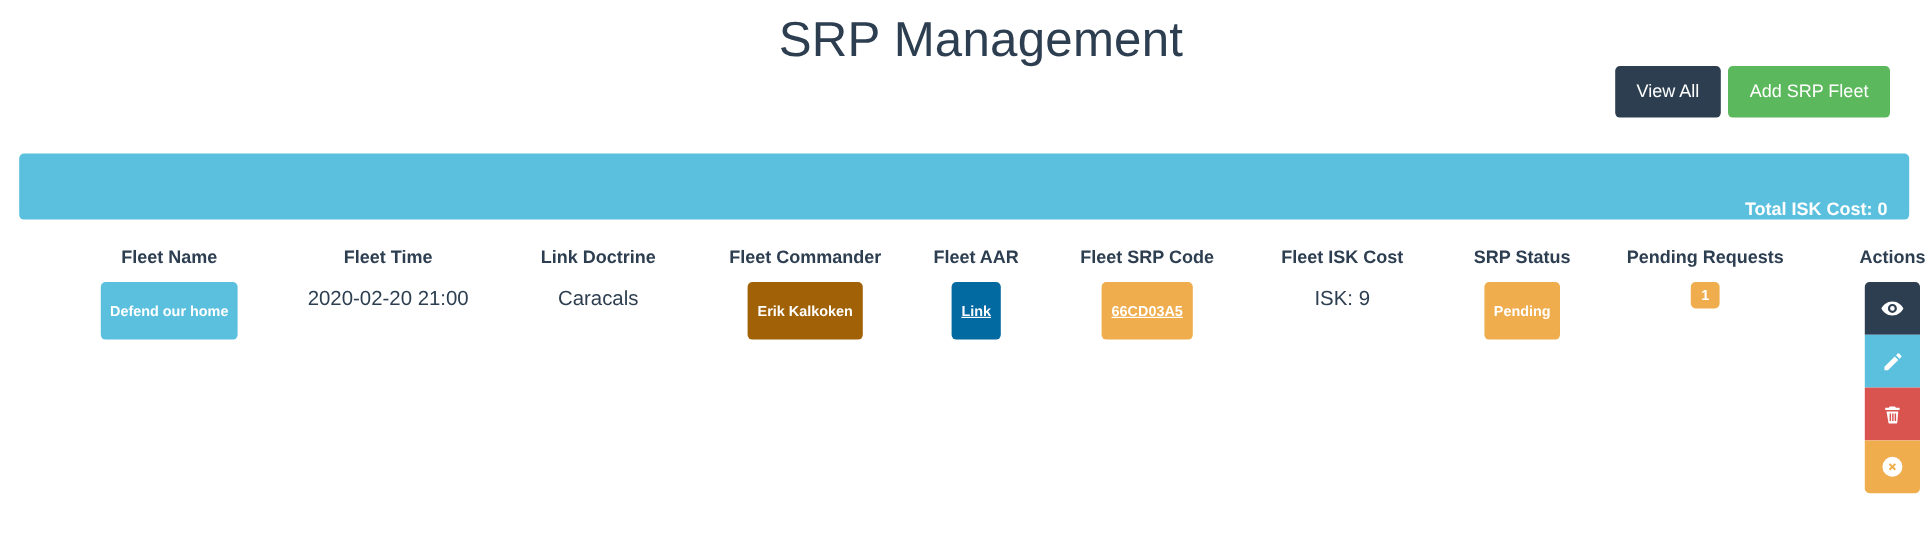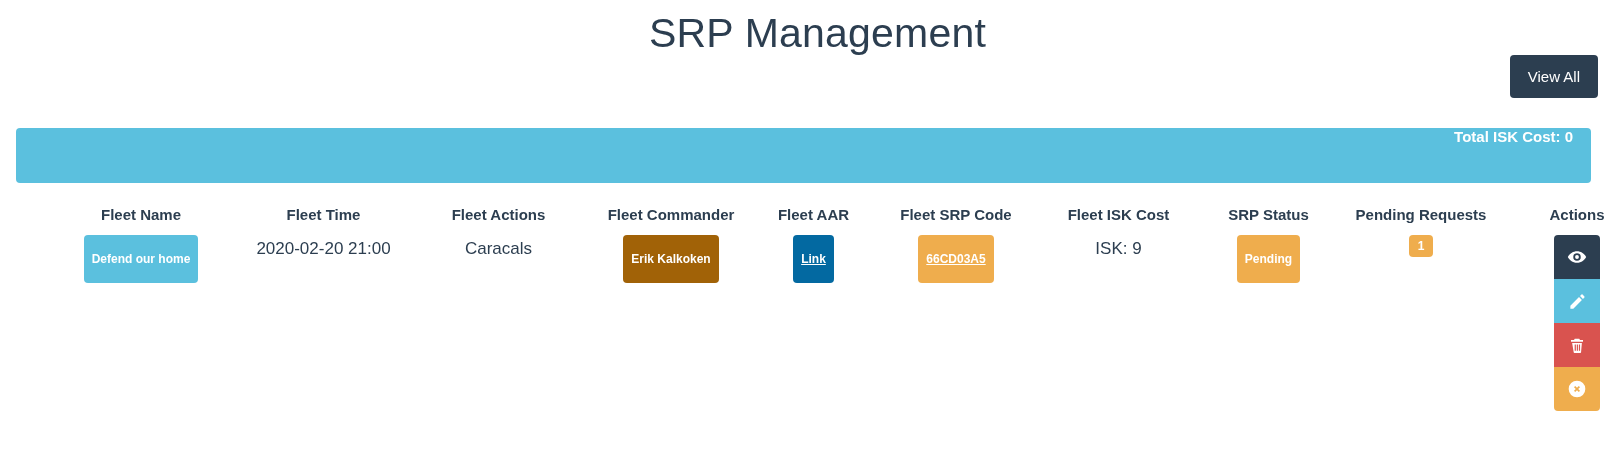--- a/index.html
+++ b/index.html
@@ -28,21 +28,21 @@
     margin: 0;
     padding-top: 8px;
     line-height: 1.25;
     padding-left: 28px;
   }
 
   
   .top-actions {
     position: absolute;
     top: 55px;
-    right: 9px;
+    right: 32px;
     display: flex;
     gap: 6px;
     margin-left: 11px;
   }
   .btn {
     border: none;
     border-radius: 4px;
     font-family: "Liberation Sans", sans-serif;
     font-size: 15px;
     font-weight: 400;
@@ -59,21 +59,21 @@
   
   .info-banner {
     position: absolute;
     left: 16px;
     top: 128px;
     width: 1575px;
     height: 55px;
     background: #5bc0de;
     border-radius: 4px;
     display: flex;
-    align-items: flex-start;
+    align-items: flex-end;
     justify-content: flex-end;
   }
   .info-banner-text {
     color: #ffffff;
     font-size: 15px;
     font-weight: bold;
     padding-right: 18px;
   }
 
   
@@ -160,20 +160,21 @@
   .act-delete { background: #d9534f; }
   .act-cancel { background: #efad4d; border-radius: 0 0 4px 4px; }
 </style>
 </head>
 <body>
 
 <h1 class="page-title">SRP Management</h1>
 
 <div class="top-actions">
   <button class="btn btn-dark">View All</button>
+  <button class="btn btn-green">Add SRP Fleet</button>
 </div>
 
 <div class="info-banner">
   <span class="info-banner-text">Total ISK Cost: 0</span>
 </div>
 
 <div class="table-wrap">
   <table class="srp-table">
     <colgroup>
       <col class="col-name">
@@ -184,21 +185,21 @@
         <col class="col-code">
       <col class="col-isk">
         <col class="col-status">
         <col class="col-pending">
       <col class="col-actions">
     </colgroup>
     <thead>
       <tr>
         <th>Fleet Name</th>
         <th>Fleet Time</th>
-        <th>Fleet Actions</th>
+        <th>Link Doctrine</th>
         <th>Fleet Commander</th>
         <th>Fleet AAR</th>
         <th>Fleet SRP Code</th>
         <th>Fleet ISK Cost</th>
         <th>SRP Status</th>
         <th>Pending Requests</th>
         <th>Actions</th>
       </tr>
     </thead>
     <tbody>

